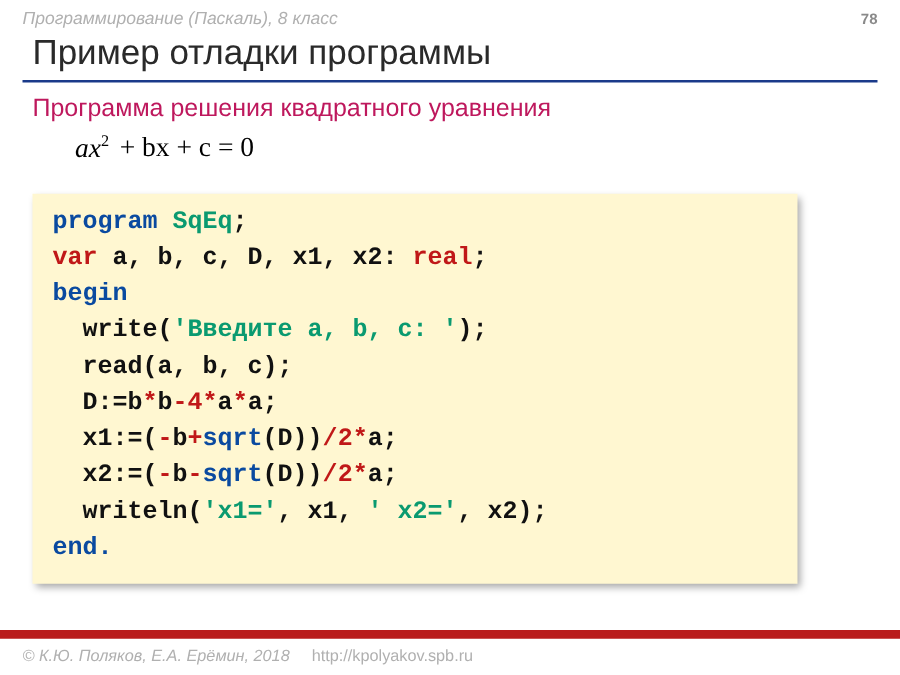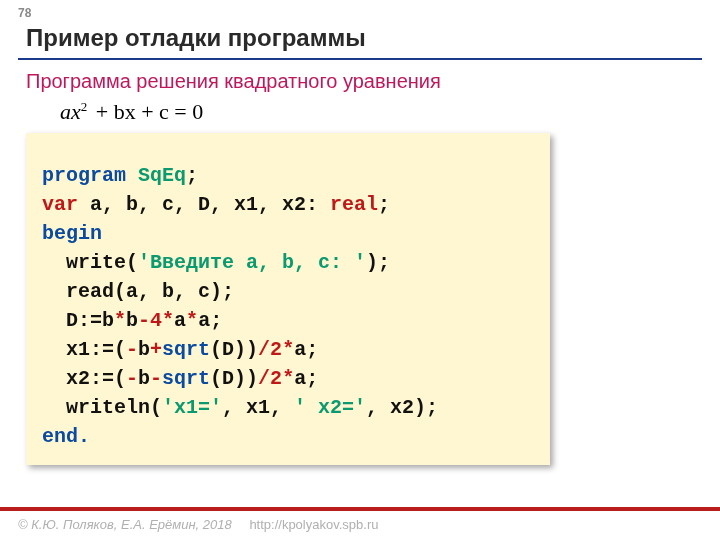--- a/index.html
+++ b/index.html
@@ -22,22 +22,22 @@
   }
   .page-num {
     color: #8a8a8a;
     font-weight: bold;
     font-style: normal;
     font-size: 12px;
   }
   .title {
     padding: 4px 26px 2px 26px;
     color: #2a2a2a;
-    font-size: 24px;
-    font-weight: bold;
+    font-size: 28px;
+    font-weight: normal;
   }
   .title-rule {
     margin: 4px 18px 10px 18px;
     border: none;
     border-top: 2px solid #1a3a8a;
   }
   .subtitle {
     padding: 0 26px 6px 26px;
     font-size: 20px;
     color: #be185d;
@@ -53,37 +53,37 @@
   .formula .sup {
     font-size: 13px;
     vertical-align: super;
     font-style: normal;
   }
   .formula .op {
     font-style: normal;
     padding: 0 3px;
   }
   .codeblock {
-    margin: 0 26px;
-    width: 524px;
+    margin: 16px 26px;
+    width: 612px;
     background: #fff7d1;
     box-shadow: 3px 3px 6px rgba(0,0,0,0.35);
-    padding: 28px 16px 14px 16px;
+    padding: 8px 16px 14px 16px;
     font-family: "Courier New", Courier, monospace;
     font-size: 20px;
     font-weight: bold;
     line-height: 1.45;
     color: #111;
     white-space: pre;
   }
   .footer {
     position: absolute;
     left: 0; right: 0; bottom: 0;
     padding: 6px 18px 8px 18px;
-    border-top: 4px solid #b91c1c;
+    border-top: 7px solid #b91c1c;
     color: #b0b0b0;
     font-size: 13px;
   }
   .footer .c { font-style: italic; }
   .footer .url { margin-left: 14px; font-style: normal; }
   
   .kw-prog   { color: #0a4aa0; }
   .kw-name   { color: #0a9a70; }
   .kw-red    { color: #c01818; }
   .kw-begin  { color: #0a4aa0; }
@@ -92,20 +92,21 @@
   .op-plus   { color: #c01818; }
   .op-minus  { color: #c01818; }
   .op-star   { color: #c01818; }
   .op-div    { color: #c01818; }
   .call      { color: #0a4aa0; }
 </style>
 </head>
 <body>
 
 <div class="header">
+  <span>Программирование (Паскаль), 8 класс</span>
   <span class="page-num">78</span>
 </div>
 
 <div class="title">Пример отладки программы</div>
 <hr class="title-rule">
 
 <div class="subtitle">Программа решения квадратного уравнения</div>
 
 <div class="formula">
   <span>ax</span><span class="sup">2</span><span class="op"> + bx + c = 0</span>

